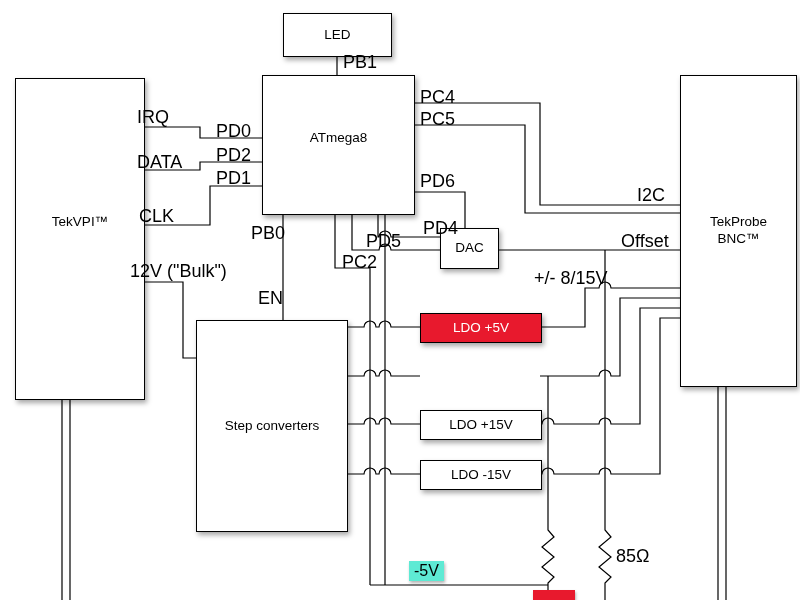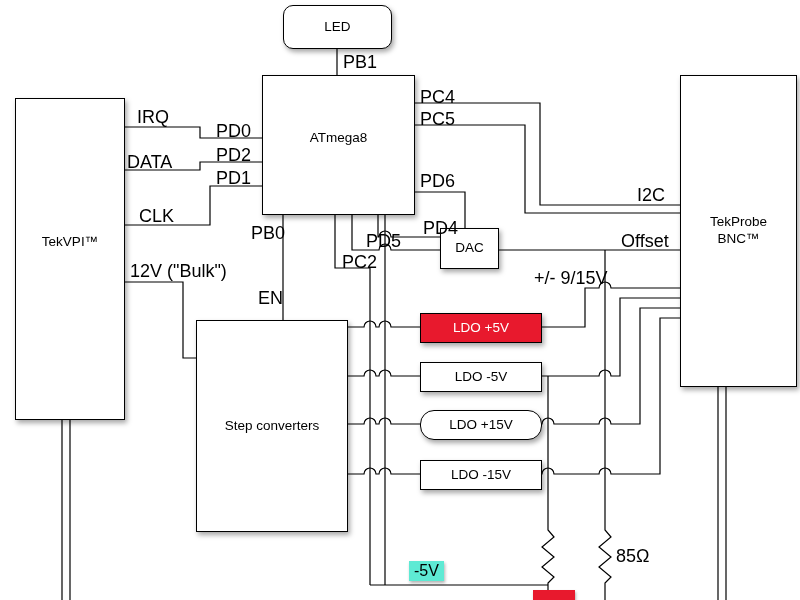--- a/index.html
+++ b/index.html
@@ -9,30 +9,30 @@
   .box{position:absolute;background:#fff;border:1px solid #000;
        box-shadow:2px 3px 5px rgba(0,0,0,0.35);
        display:flex;align-items:center;justify-content:center;
        font-size:13.5px;text-align:center;line-height:1.25;}
   .box.red{background:#e8192d;color:#fff;}
   .lbl{position:absolute;font-size:18px;white-space:nowrap;}
   .badge{position:absolute;background:#5eead4;color:#000;font-size:16px;
          padding:1px 5px;white-space:nowrap;box-shadow:1px 2px 3px rgba(0,0,0,0.3);}
   .cutoff{position:absolute;background:#e8192d;box-shadow:1px 2px 3px rgba(0,0,0,0.3);}
   
-  #b-led{left:283px;top:5px;width:107px;height:42px;border-radius:10px;}
+  #b-led{left:283px;top:13px;width:107px;height:42px;}
   #b-atmega{left:262px;top:75px;width:153px;height:140px;padding-bottom:14px;box-sizing:border-box;}
-  #b-tekvpi{left:15px;top:78px;width:110px;height:322px;padding-bottom:34px;box-sizing:border-box;margin-top:20px;}
+  #b-tekvpi{left:15px;top:78px;width:130px;height:322px;padding-bottom:34px;box-sizing:border-box;}
   #b-tekprobe{left:680px;top:75px;width:115px;height:310px;}
   #b-tekprobe span{display:block;width:90px;}
   #b-step{left:196px;top:320px;width:150px;height:210px;}
   #b-dac{left:440px;top:228px;width:57px;height:39px;align-items:center;}
   #b-ldo5p{left:420px;top:313px;width:120px;height:28px;}
   #b-ldo5n{left:420px;top:362px;width:120px;height:28px;}
-  #b-ldo15p{left:420px;top:410px;width:120px;height:28px;border-radius:14px;}
+  #b-ldo15p{left:420px;top:410px;width:120px;height:28px;}
   #b-ldo15n{left:420px;top:460px;width:120px;height:28px;}
 </style>
 </head>
 <body>
 
 <div id="canvas">
 
   <svg class="wires" width="800" height="600" viewBox="0 0 800 600" fill="none" stroke="#000" stroke-width="1.2">
 
     <path d="M337,47 V75"></path>
@@ -90,47 +90,44 @@
   </div>
   <div class="box" id="b-tekprobe">
     <span>TekProbe BNC™</span>
   </div>
   <div class="box" id="b-dac">
     <span>DAC</span>
   </div>
   <div class="box red" id="b-ldo5p">
     <span>LDO +5V</span>
   </div>
-  <div class="box" id="b-ldo5n">
-    <span>LDO -5V</span>
-  </div>
   <div class="box" id="b-ldo15p">
     <span>LDO +15V</span>
   </div>
   <div class="box" id="b-ldo15n">
     <span>LDO -15V</span>
   </div>
 
   <span class="lbl" style="left:343px;top:52px">PB1</span>
   <span class="lbl" style="left:420px;top:87px">PC4</span>
   <span class="lbl" style="left:420px;top:109px">PC5</span>
   <span class="lbl" style="left:137px;top:107px">IRQ</span>
   <span class="lbl" style="left:216px;top:121px">PD0</span>
-  <span class="lbl" style="left:127px;top:152px">DATA</span>
+  <span class="lbl" style="left:137px;top:152px">DATA</span>
   <span class="lbl" style="left:216px;top:145px">PD2</span>
   <span class="lbl" style="left:216px;top:168px">PD1</span>
   <span class="lbl" style="left:139px;top:206px">CLK</span>
   <span class="lbl" style="left:251px;top:223px">PB0</span>
   <span class="lbl" style="left:130px;top:261px">12V ("Bulk")</span>
   <span class="lbl" style="left:258px;top:288px">EN</span>
   <span class="lbl" style="left:420px;top:171px">PD6</span>
   <span class="lbl" style="left:423px;top:218px">PD4</span>
   <span class="lbl" style="left:366px;top:231px">PD5</span>
   <span class="lbl" style="left:342px;top:252px">PC2</span>
   <span class="lbl" style="left:637px;top:185px">I2C</span>
   <span class="lbl" style="left:621px;top:231px">Offset</span>
-  <span class="lbl" style="left:534px;top:268px">+/- 9/15V</span>
+  <span class="lbl" style="left:534px;top:268px">+/- 8/15V</span>
   <span class="lbl" style="left:616px;top:546px">85Ω</span>
 
   <span class="badge" style="left:409px;top:561px">-5V</span>
   <div class="cutoff" style="left:533px;top:590px;width:42px;height:10px"></div>
 
 </div>
 
 </body></html>

